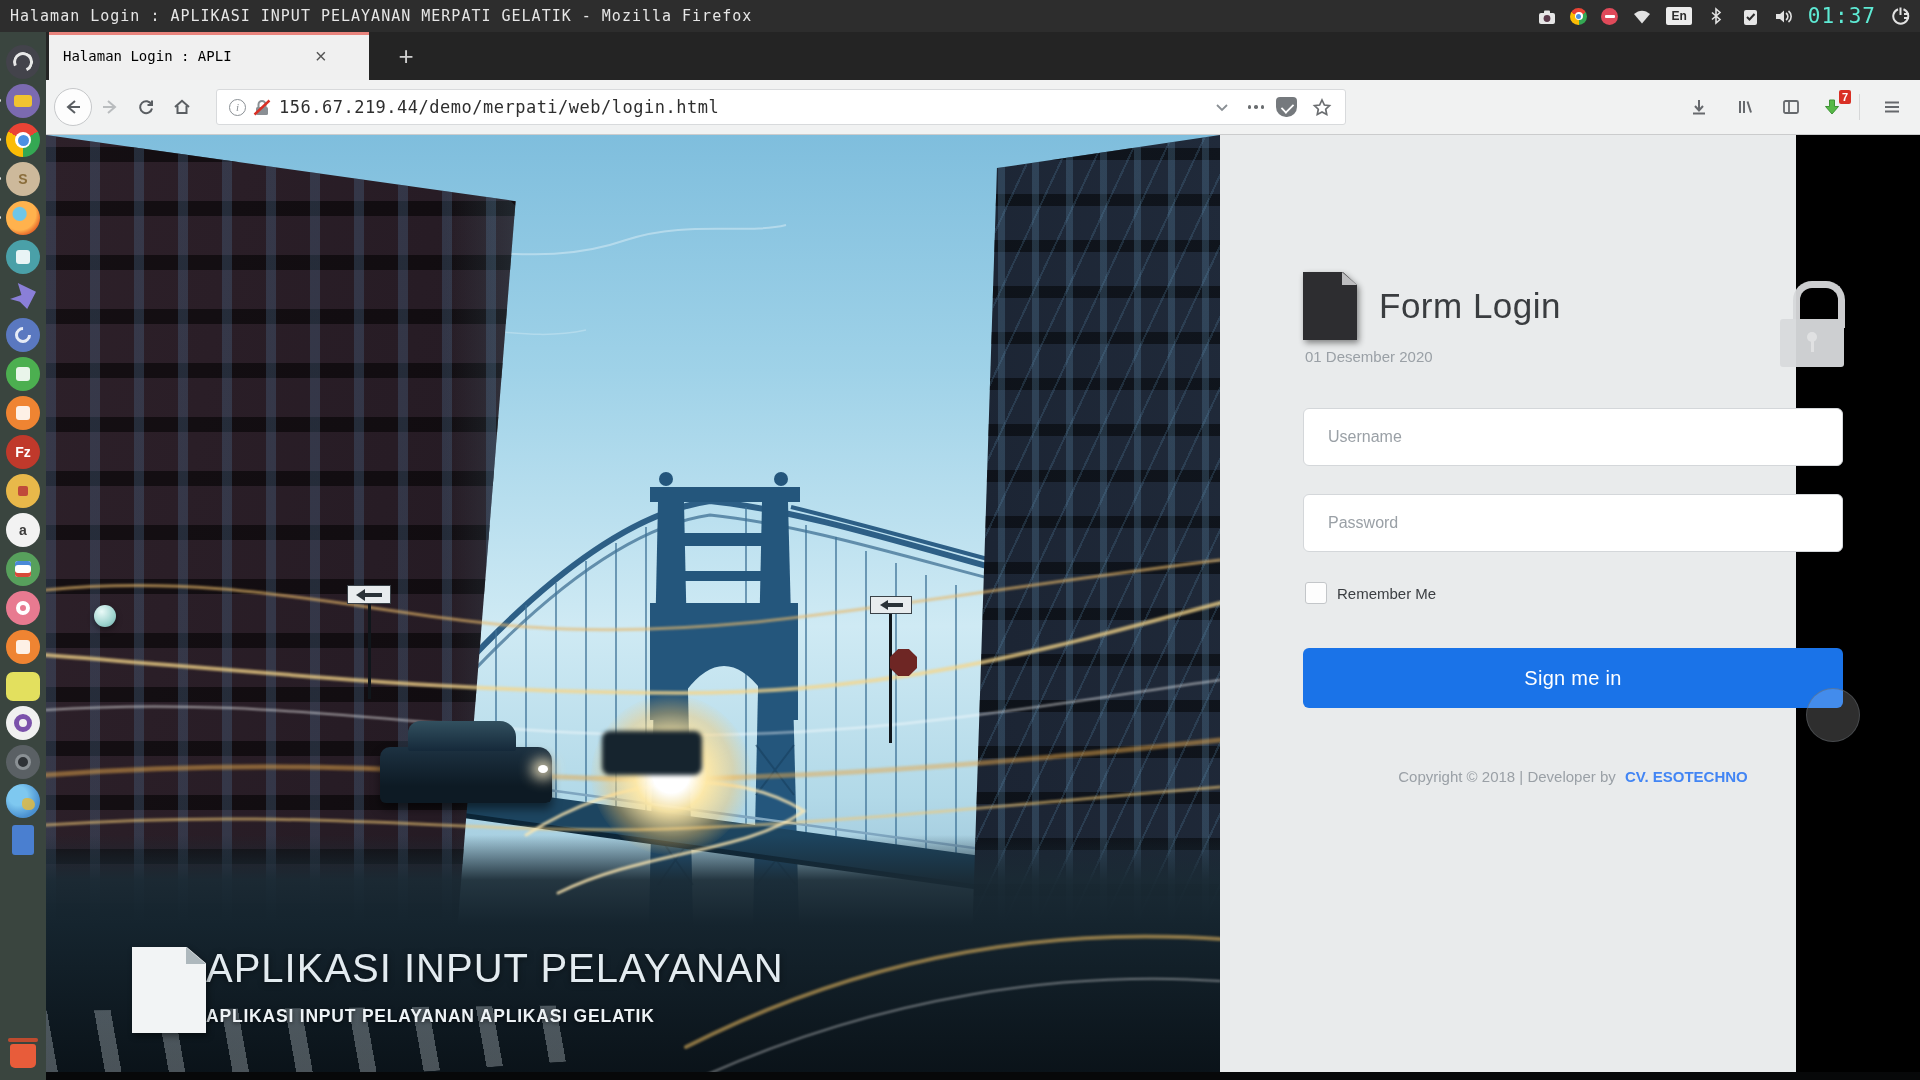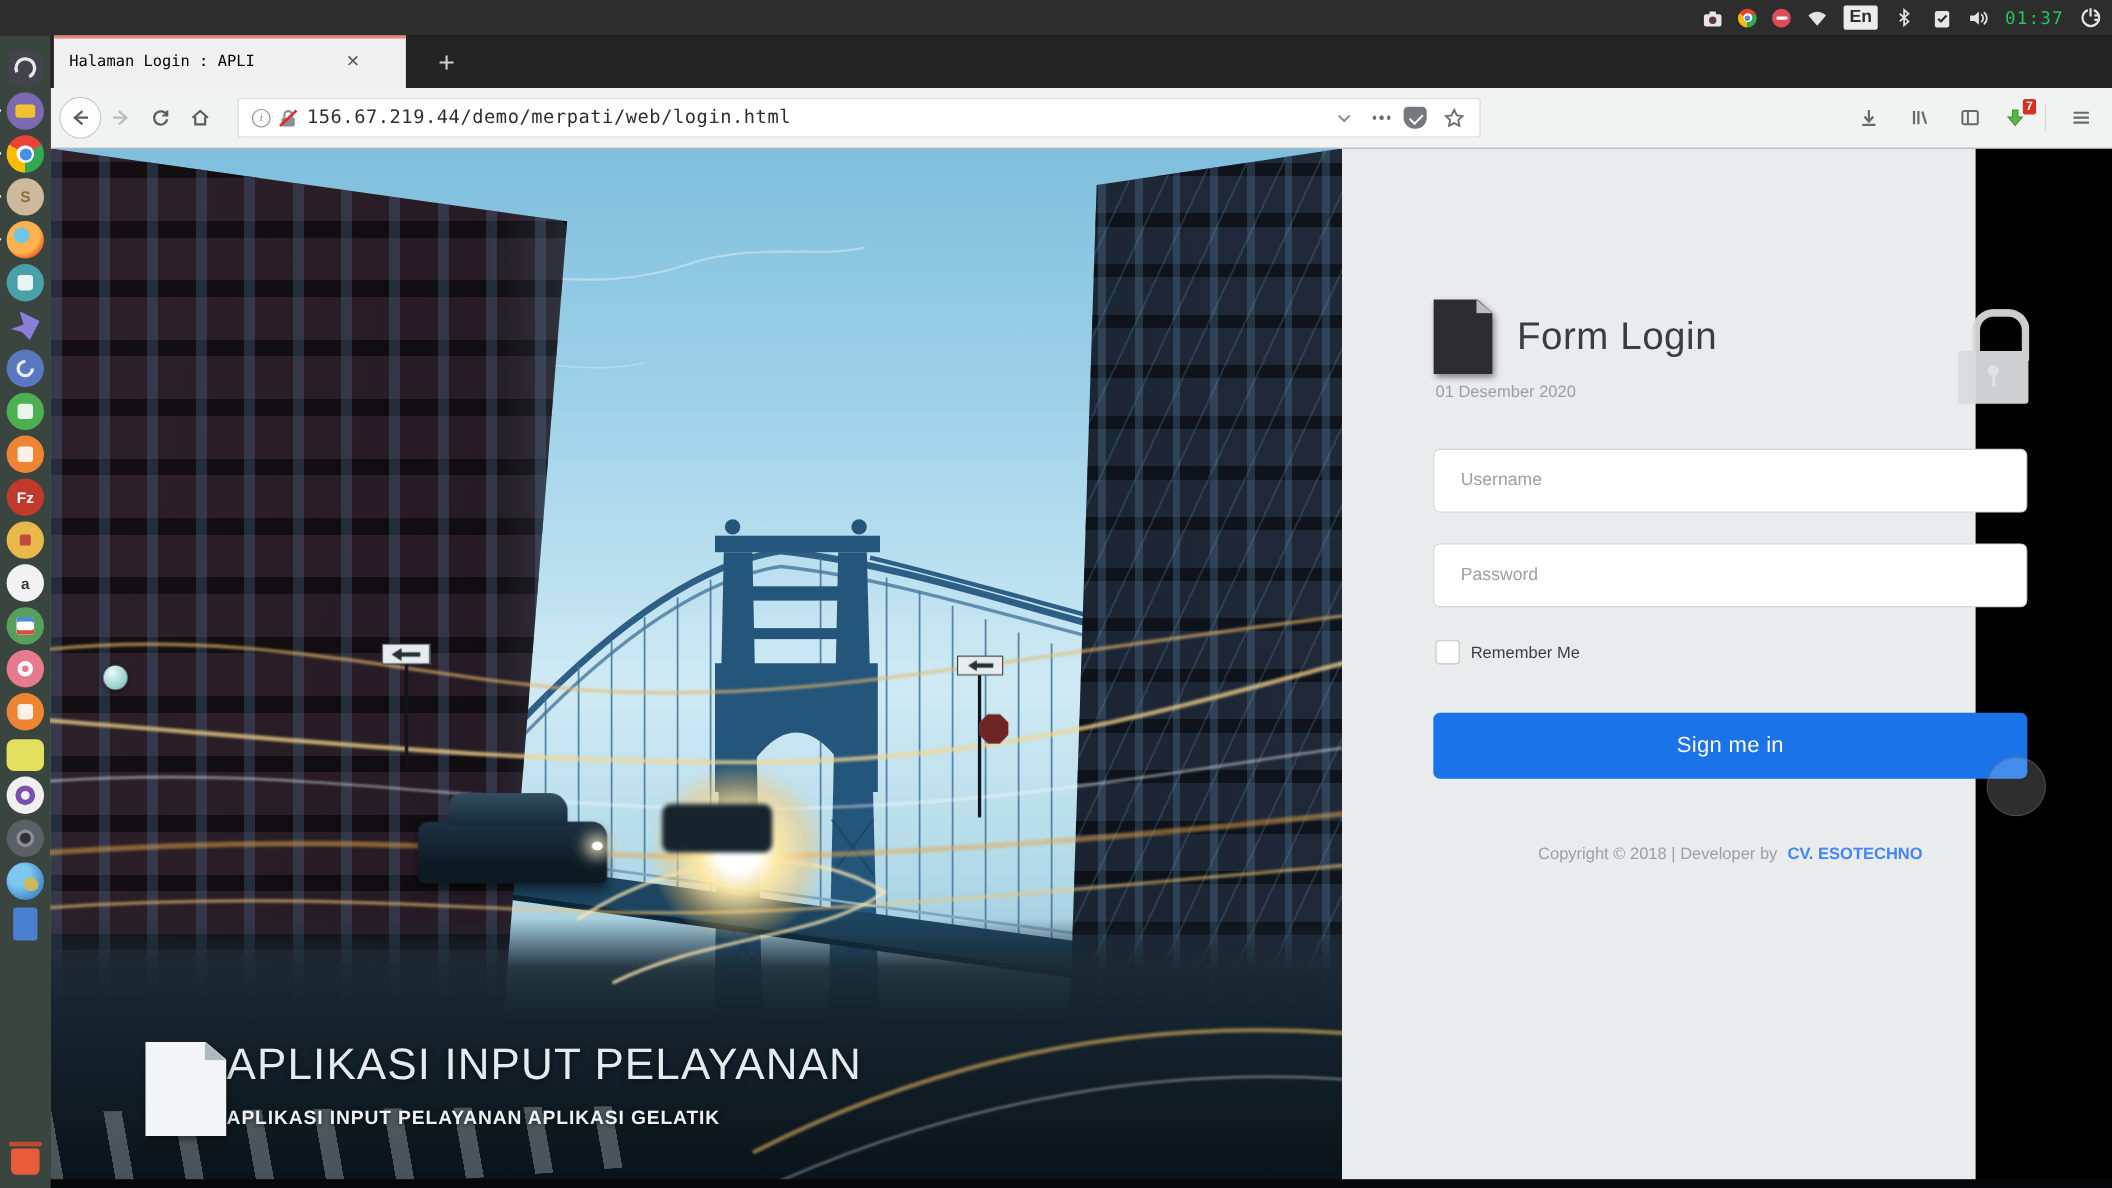--- a/index.html
+++ b/index.html
@@ -12,22 +12,22 @@
     padding-left:10px;white-space:nowrap;}
   .tray{margin-left:auto;display:flex;align-items:center;gap:14px;padding-right:10px;}
   .tray svg{display:block;}
   .ticon{width:20px;height:19px;display:flex;align-items:center;justify-content:center;}
   .chrome-mini{width:17px;height:17px;border-radius:50%;
     background:conic-gradient(from -60deg,#ea4335 0 120deg,#34a853 0 240deg,#fbbc05 0 360deg);position:relative;}
   .chrome-mini::before{content:"";position:absolute;inset:4.5px;background:#fff;border-radius:50%;}
   .chrome-mini::after{content:"";position:absolute;inset:6px;background:#4a90e2;border-radius:50%;}
   .dnd{width:17px;height:17px;border-radius:50%;background:#e04a5a;position:relative;}
   .dnd::after{content:"";position:absolute;left:3.5px;top:7px;width:10px;height:3px;background:#fff;border-radius:1px;}
-  .kb{background:#ececec;color:#2c2c2c;font-weight:bold;font-size:16px;padding:2px 5px;border-radius:2px;}
-  .clock{font-family:"DejaVu Sans Mono",monospace;font-size:16px;color:#22c55e;letter-spacing:1px;}
+  .kb{background:#ececec;color:#2c2c2c;font-weight:bold;font-size:12px;padding:2px 5px;border-radius:2px;}
+  .clock{font-family:"DejaVu Sans Mono",monospace;font-size:21px;color:#5eead4;letter-spacing:1px;}
   
   .dock{position:absolute;left:0;top:32px;width:46px;height:1048px;background:#3a453f;z-index:40;}
   .dock-items{display:flex;flex-direction:column;align-items:center;padding-top:13px;gap:5px;}
   .di{width:34px;height:34px;border-radius:50%;position:relative;flex:0 0 auto;}
   .di span{position:absolute;inset:0;display:flex;align-items:center;justify-content:center;
     font-weight:bold;font-size:14px;}
   .run{position:absolute;left:-8px;top:15px;width:3px;height:3px;border-radius:50%;background:#e8e8e8;}
   .k-launcher::after{content:"";position:absolute;inset:7px;border:3px solid #e8e8e8;border-radius:50%;
     border-bottom-color:transparent;transform:rotate(20deg);}
   .k-files::after{content:"";position:absolute;inset:11px 8px;background:#f0c330;border-radius:3px;}
@@ -176,20 +176,21 @@
     letter-spacing:.3px;cursor:pointer;}
   .cursor-halo{position:absolute;left:586px;top:553px;width:54px;height:54px;border-radius:50%;
     border:1.5px solid rgba(95,100,105,.55);background:rgba(255,255,255,.18);}
   .copyright{position:absolute;left:83px;top:633px;width:540px;text-align:center;font-size:15px;color:#9aa0a6;}
   .copyright a{color:#4285f4;font-weight:bold;text-decoration:none;margin-left:5px;}
 </style>
 </head>
 <body>
 
 <div class="titlebar">
+  <div class="win-title">Halaman Login : APLIKASI INPUT PELAYANAN MERPATI GELATIK - Mozilla Firefox</div>
   <div class="tray">
     <span class="ticon">
       <svg width="22" height="19">
           <rect x="3" y="6" width="16" height="11" rx="2" fill="#e6e6e6"></rect>
           <rect x="8" y="3.5" width="6" height="4" rx="1" fill="#e6e6e6"></rect>
           <circle cx="11" cy="11.5" r="3.4" fill="#5a3a4a"></circle>
         </svg>
     </span>
     <span class="chrome-mini"></span>
     <span class="dnd"></span>

